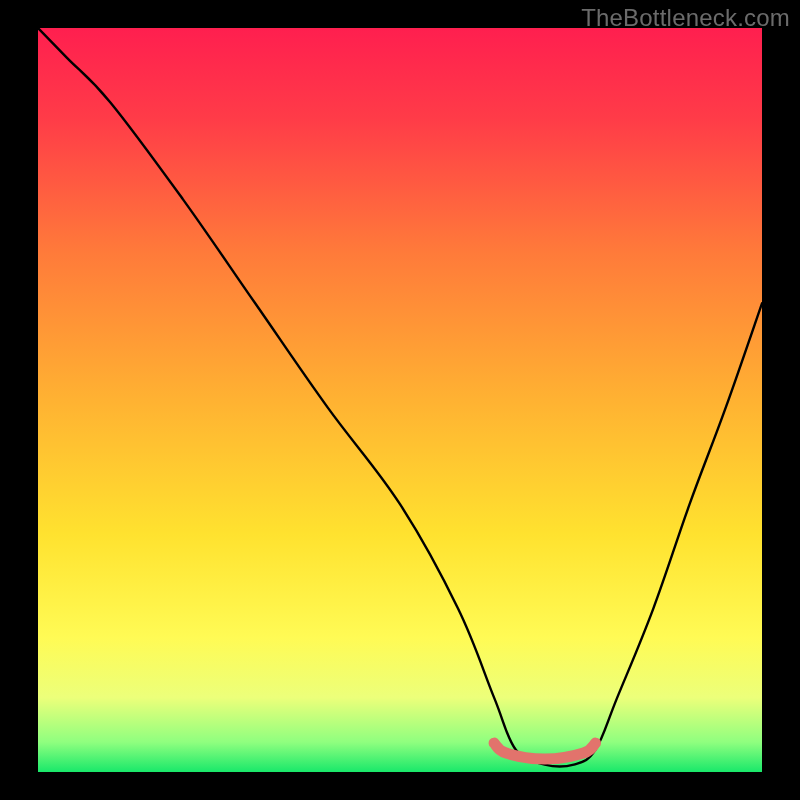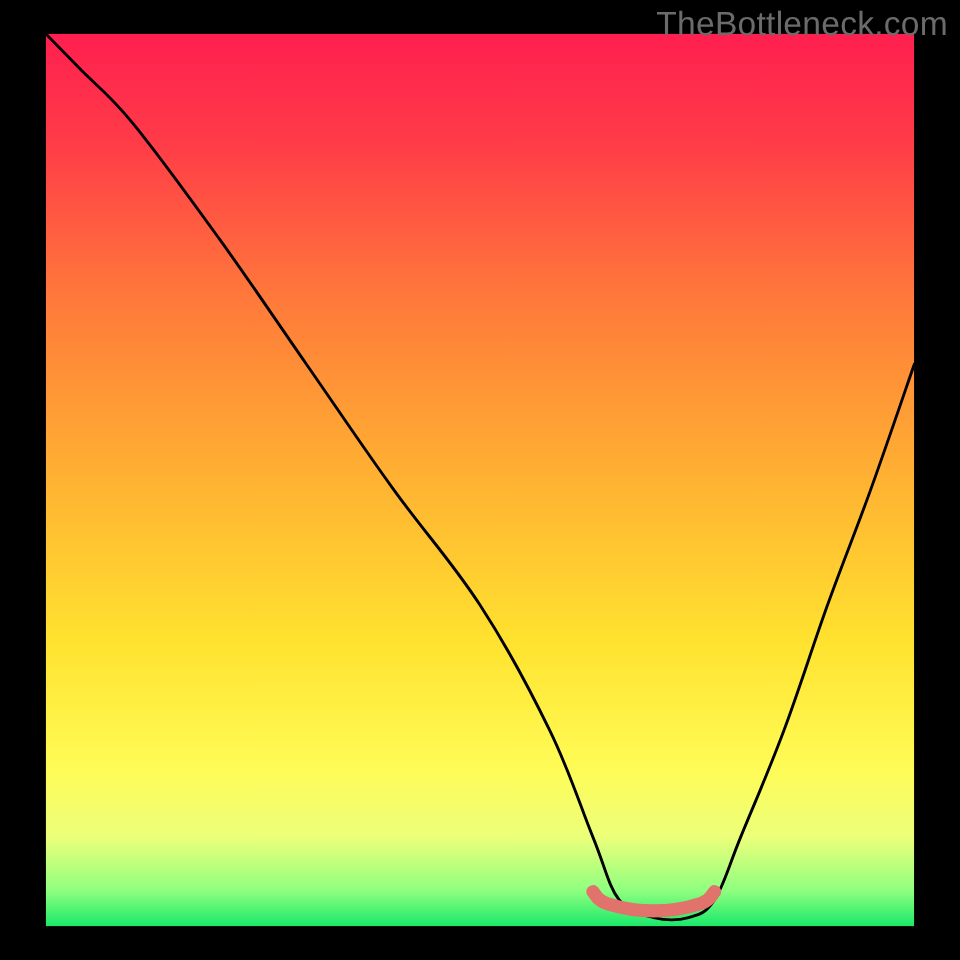--- a/index.html
+++ b/index.html
@@ -31,21 +31,21 @@
     left: 0;
     top: 0;
     width: 100%;
     height: 100%;
   }
   .watermark {
     position: absolute;
     top: 4px;
     right: 10px;
     font-family: Arial, Helvetica, sans-serif;
-    font-size: 28px;
+    font-size: 24px;
     color: #6b6b6b;
     font-weight: 500;
     letter-spacing: 0.2px;
   }
   svg.curve {
     position: absolute;
     left: 0;
     top: 0;
   }
 </style>

